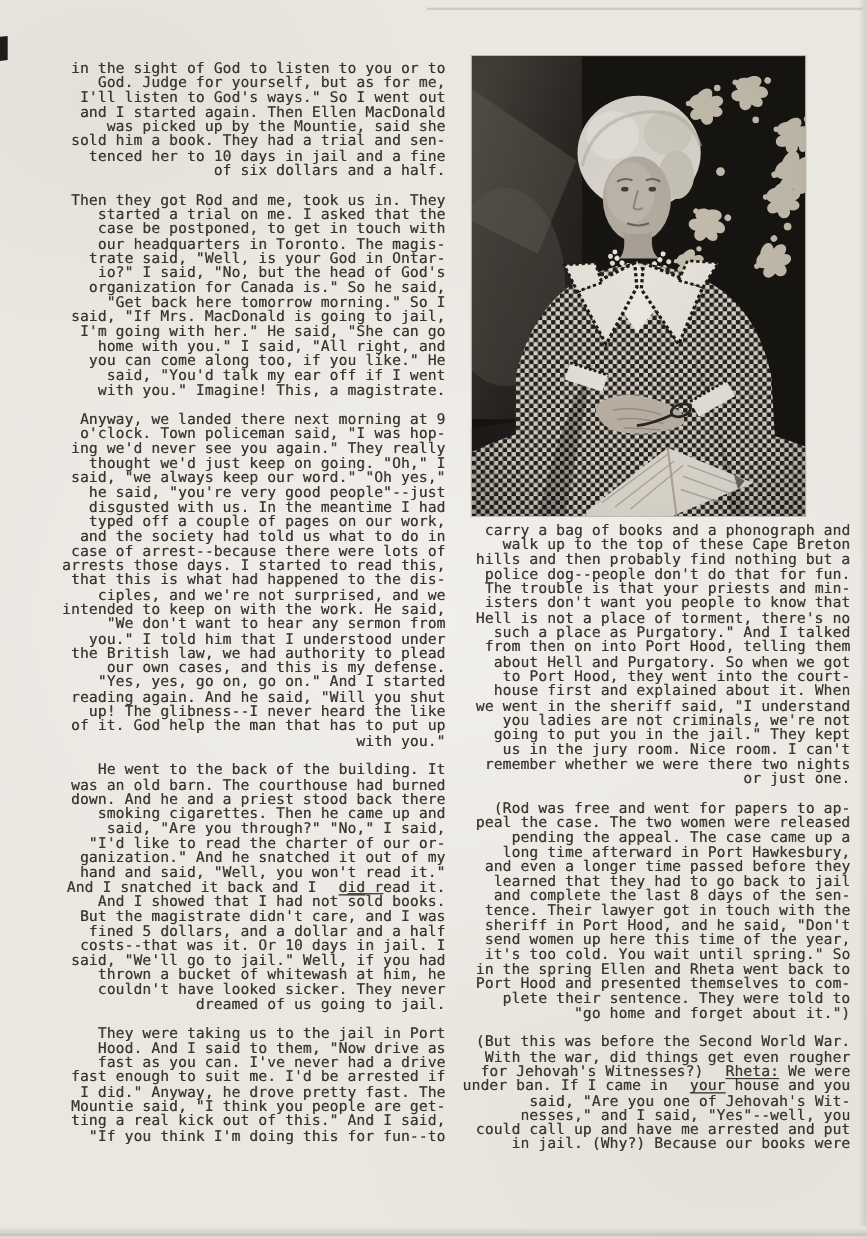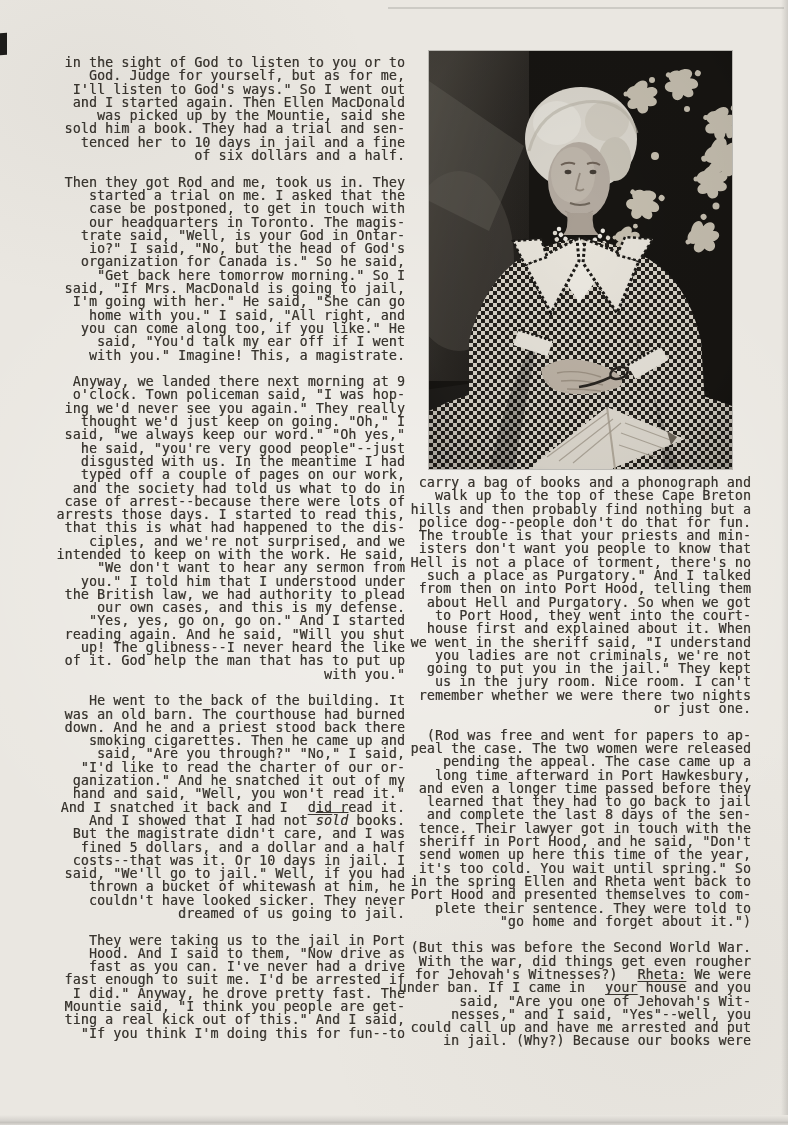--- a/index.html
+++ b/index.html
@@ -12,24 +12,24 @@
       radial-gradient(ellipse 600px 500px at 50% 50%, rgba(255,255,255,0.35), transparent 80%);
     font-family:"DejaVu Sans Mono", monospace;
   }
   .col{
     position:absolute;width:358px;
     font-size:13.3px;line-height:13.3px;color:#38342e;
     white-space:pre;letter-spacing:0.1px;
     text-shadow:0.4px 0 0 rgba(56,52,46,0.55);
   }
   #left-col{left:47px;top:56px;}
-  #right-col{left:393px;top:476px;}
+  #right-col{left:415px;top:476px;}
   .para{margin-bottom:13.3px;text-align:right;}
   .u{text-decoration:underline;text-underline-offset:2px;margin-left:12px;}
-  .o{text-decoration:overline;font-style:italic;}
+  .o{text-decoration:overline;}
   #photo{
     position:absolute;left:429px;top:51px;width:303px;height:418px;
     box-shadow:0 0 0 1px rgba(40,38,34,0.25);
   }
   #photo svg{display:block;width:100%;height:100%;}
   .mark-topleft{position:absolute;left:0;top:33px;width:7px;height:22px;background:#1d1c1a;transform:skewY(-6deg);}
   .edge-bottom{position:absolute;left:0;top:1115px;width:788px;height:10px;
     background:linear-gradient(#eae7e1 0%, #d6d3ce 55%, #c6c3be 75%, #dcd9d4 100%);}
   .edge-right{position:absolute;right:0;top:0;width:7px;height:1125px;
     background:linear-gradient(to right, rgba(255,255,255,0), rgba(110,108,104,0.22));}

